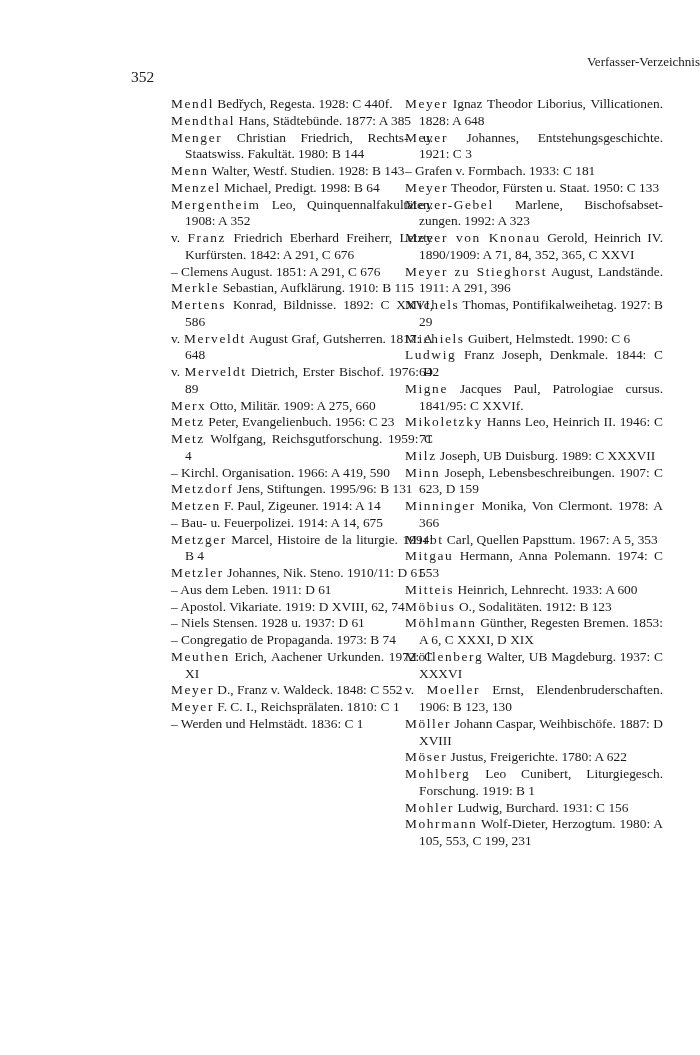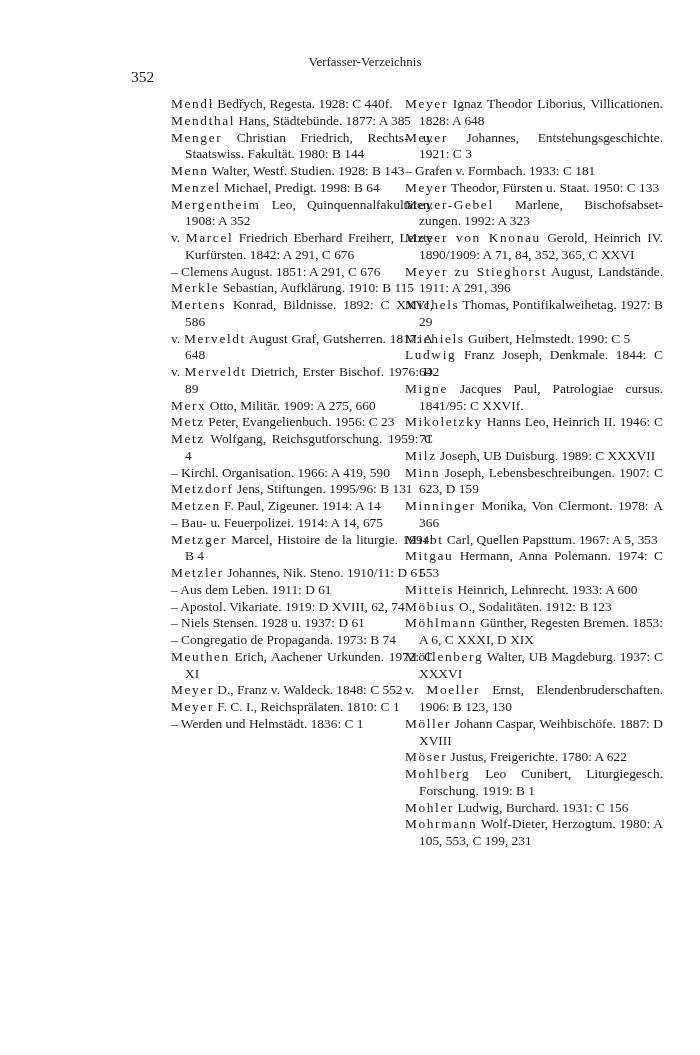--- a/index.html
+++ b/index.html
@@ -1,19 +1,19 @@
 <!DOCTYPE html>
 <html><head>
 <meta charset="utf-8">
 <style>
   html, body { margin: 0; padding: 0; background: #ffffff; }
   body { width: 700px; height: 1055px; position: relative; overflow: hidden;
          font-family: "Liberation Serif", "DejaVu Serif", serif; color: #1a1a1a; }
   .page-number { position: absolute; left: 131px; top: 68px; font-size: 15.5px; }
-  .running-head { position: absolute; left: 0; right: 0; top: 54px; text-align: center;
+  .running-head { position: absolute; left: 0; right: 0; top: 54px; text-align: right;
                   font-size: 13px; padding-left: 30px; }
   .col { position: absolute; top: 96px; width: 262px; font-size: 13.4px; line-height: 16.75px; }
   .col.left { left: 131px; margin-left: 40px; }
   .col.right { left: 405px; width: 258px; }
   .entry { text-align: justify; text-align-last: left; padding-left: 14px; text-indent: -14px;
            hyphens: manual; }
   .entry .author { letter-spacing: 1.6px; }
   .entry .pre { letter-spacing: 0; }
 </style>
 </head>
@@ -22,21 +22,21 @@
 <div class="page-number">352</div>
 <div class="running-head">Verfasser-Verzeichnis</div>
 
 <div class="col left" id="col-left">
     <div class="entry"><span class="author">Mendl</span><span> Bedřych, Regesta. 1928: C 440f.</span></div>
     <div class="entry"><span class="author">Mendthal</span><span> Hans, Städtebünde. 1877: A 385</span></div>
     <div class="entry"><span class="author">Menger</span><span> Christian Friedrich, Rechts- u. Staatswiss. Fakultät. 1980: B 144</span></div>
     <div class="entry"><span class="author">Menn</span><span> Walter, Westf. Studien. 1928: B 143</span></div>
     <div class="entry"><span class="author">Menzel</span><span> Michael, Predigt. 1998: B 64</span></div>
     <div class="entry"><span class="author">Mergentheim</span><span> Leo, Quinquennalfakul­täten. 1908: A 352</span></div>
-    <div class="entry"><span class="pre">v. </span><span class="author">Marcel</span><span> Friedrich Eberhard Freiherr, Letzte Kurfürsten. 1842: A 291, C 676</span></div>
+    <div class="entry"><span class="pre">v. </span><span class="author">Franz</span><span> Friedrich Eberhard Freiherr, Letzte Kurfürsten. 1842: A 291, C 676</span></div>
     <div class="entry"><span class="pre">–  </span><span>Clemens August. 1851: A 291, C 676</span></div>
     <div class="entry"><span class="author">Merkle</span><span> Sebastian, Aufklärung. 1910: B 115</span></div>
     <div class="entry"><span class="author">Mertens</span><span> Konrad, Bildnisse. 1892: C XXVI, 586</span></div>
     <div class="entry"><span class="pre">v. </span><span class="author">Merveldt</span><span> August Graf, Gutsherren. 1817: A 648</span></div>
     <div class="entry"><span class="pre">v. </span><span class="author">Merveldt</span><span> Dietrich, Erster Bischof. 1976: D 89</span></div>
     <div class="entry"><span class="author">Merx</span><span> Otto, Militär. 1909: A 275, 660</span></div>
     <div class="entry"><span class="author">Metz</span><span> Peter, Evangelienbuch. 1956: C 23</span></div>
     <div class="entry"><span class="author">Metz</span><span> Wolfgang, Reichsgutforschung. 1959: C 4</span></div>
     <div class="entry"><span class="pre">–  </span><span>Kirchl. Organisation. 1966: A 419, 590</span></div>
     <div class="entry"><span class="author">Metzdorf</span><span> Jens, Stiftungen. 1995/96: B 131</span></div>
@@ -55,21 +55,21 @@
   </div>
 <div class="col right" id="col-right">
     <div class="entry"><span class="author">Meyer</span><span> Ignaz Theodor Liborius, Villica­tionen. 1828: A 648</span></div>
     <div class="entry"><span class="author">Meyer</span><span> Johannes, Entstehungsge­schichte. 1921: C 3</span></div>
     <div class="entry"><span class="pre">–  </span><span>Grafen v. Formbach. 1933: C 181</span></div>
     <div class="entry"><span class="author">Meyer</span><span> Theodor, Fürsten u. Staat. 1950: C 133</span></div>
     <div class="entry"><span class="author">Meyer-Gebel</span><span> Marlene, Bischofsabset­zungen. 1992: A 323</span></div>
     <div class="entry"><span class="author">Meyer von Knonau</span><span> Gerold, Heinrich IV. 1890/1909: A 71, 84, 352, 365, C XXVI</span></div>
     <div class="entry"><span class="author">Meyer zu Stieghorst</span><span> August, Land­stände. 1911: A 291, 396</span></div>
     <div class="entry"><span class="author">Michels</span><span> Thomas, Pontifikalweihetag. 1927: B 29</span></div>
-    <div class="entry"><span class="author">Michiels</span><span> Guibert, Helmstedt. 1990: C 5</span></div>
+    <div class="entry"><span class="author">Michiels</span><span> Guibert, Helmstedt. 1990: C 6</span></div>
     <div class="entry"><span class="author">Ludwig</span><span> Franz Joseph, Denkmale. 1844: C 642</span></div>
     <div class="entry"><span class="author">Migne</span><span> Jacques Paul, Patrologiae cursus. 1841/95: C XXVIf.</span></div>
     <div class="entry"><span class="author">Mikoletzky</span><span> Hanns Leo, Heinrich II. 1946: C 71</span></div>
     <div class="entry"><span class="author">Milz</span><span> Joseph, UB Duisburg. 1989: C XXXVII</span></div>
     <div class="entry"><span class="author">Minn</span><span> Joseph, Lebensbeschreibungen. 1907: C 623, D 159</span></div>
     <div class="entry"><span class="author">Minninger</span><span> Monika, Von Clermont. 1978: A 366</span></div>
     <div class="entry"><span class="author">Mirbt</span><span> Carl, Quellen Papsttum. 1967: A 5, 353</span></div>
     <div class="entry"><span class="author">Mitgau</span><span> Hermann, Anna Polemann. 1974: C 553</span></div>
     <div class="entry"><span class="author">Mitteis</span><span> Heinrich, Lehnrecht. 1933: A 600</span></div>
     <div class="entry"><span class="author">Möbius</span><span> O., Sodalitäten. 1912: B 123</span></div>

